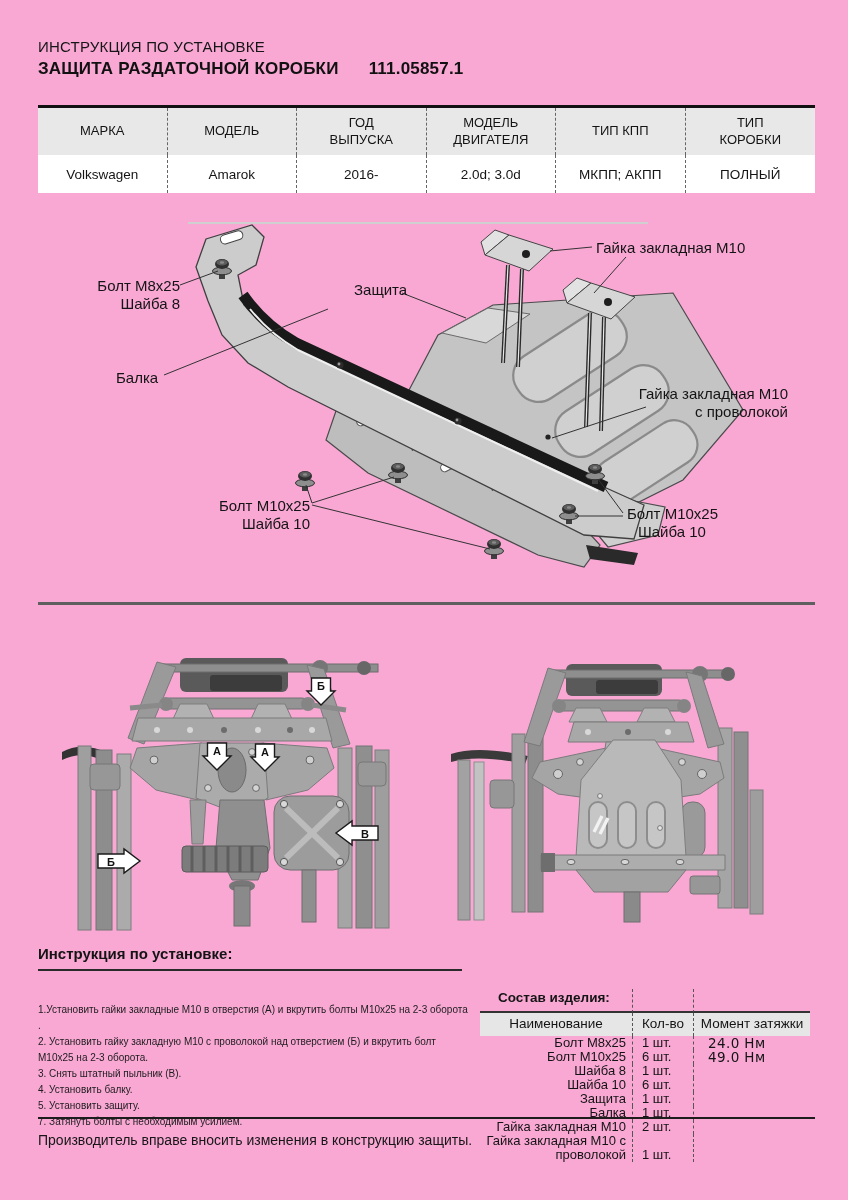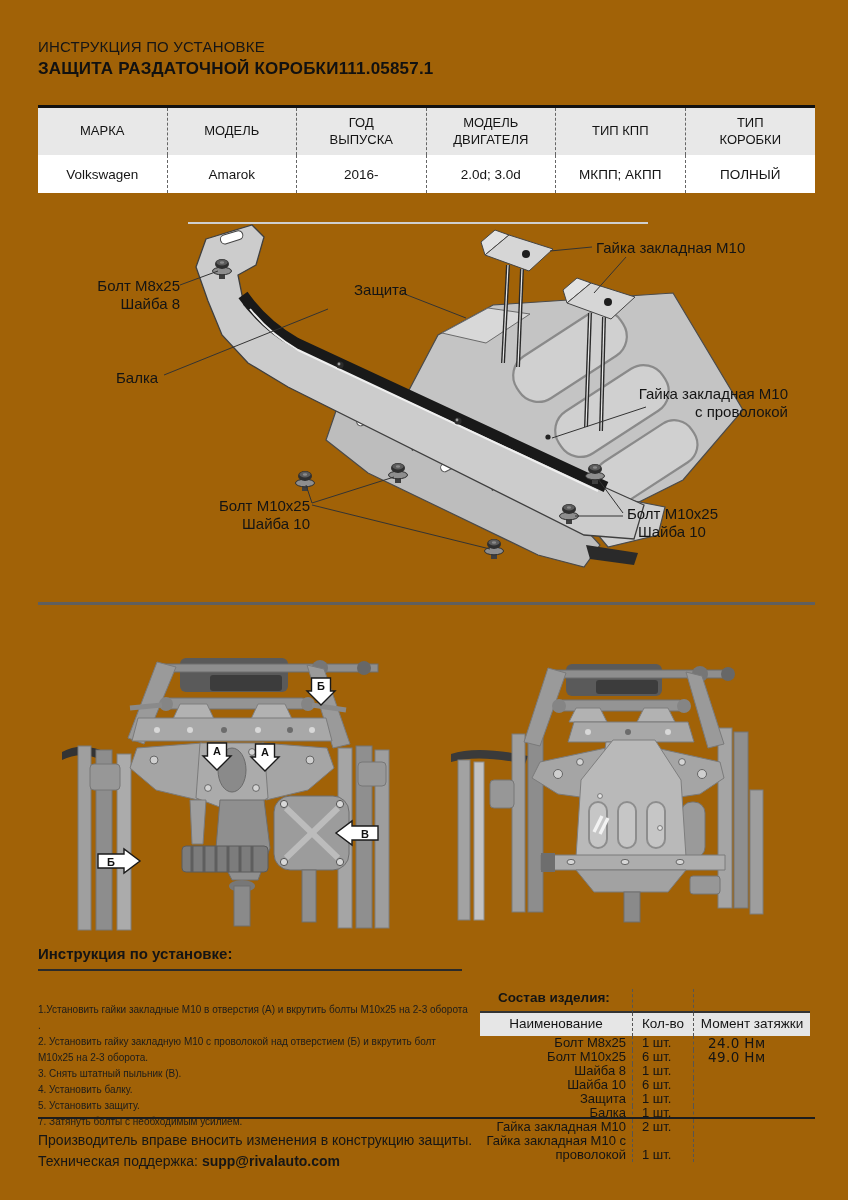--- a/index.html
+++ b/index.html
@@ -1,23 +1,23 @@
 <!DOCTYPE html>
 <html><head>
 <meta charset="utf-8">
 <style>
   * { margin:0; padding:0; box-sizing:border-box; }
   html,body { background:#ffffff; }
   body { font-family:"Liberation Sans", sans-serif; color:#141414; }
-  .page { position:relative; width:848px; height:1200px; background:#a16207; overflow:hidden; }
+  .page { position:relative; width:848px; height:1200px; background:#f9a8d4; overflow:hidden; }
 
   
   .hdr { position:absolute; left:38px; top:38px; }
   .hdr-sub { font-size:15px; letter-spacing:.2px; color:#161616; }
-  .hdr-row { display:flex; margin-top:4px; }
+  .hdr-row { display:flex; gap:30px; margin-top:4px; }
   .hdr-title, .hdr-pn { font-size:17px; font-weight:bold; color:#111; letter-spacing:.2px; }
 
   
   .vtable { position:absolute; left:38px; top:105px; width:777px; border-top:3px solid #111; display:grid; grid-template-columns:repeat(6,1fr); }
   .vt-h { background:#e8e8e8; height:47px; display:flex; align-items:center; justify-content:center; text-align:center; font-size:13px; white-space:pre-line; line-height:1.25; }
   .vt-c { background:#fff; height:38px; display:flex; align-items:center; justify-content:center; font-size:13.5px; }
   .vt-h:not(:nth-child(6)), .vt-c:not(:nth-child(12)) { border-right:1px dashed #666; }
 
   
   .diagram { position:absolute; left:38px; top:215px; }
@@ -377,16 +377,15 @@
 
     <div class="p-cell p-name">Гайка закладная М10 с проволокой</div>
     <div class="p-cell p-qty dashL p-bot">1 шт.</div>
     <div class="p-cell p-tq dashL"></div>
   </div>
 
   <div class="divider2"></div>
 
   <div class="foot">
     <div>Производитель вправе вносить изменения в конструкцию защиты.</div>
-    <div><span>Техническая поддержка: </span><b>supp@rivalauto.com</b></div>
   </div>
 
 </div>
 
 </body></html>

